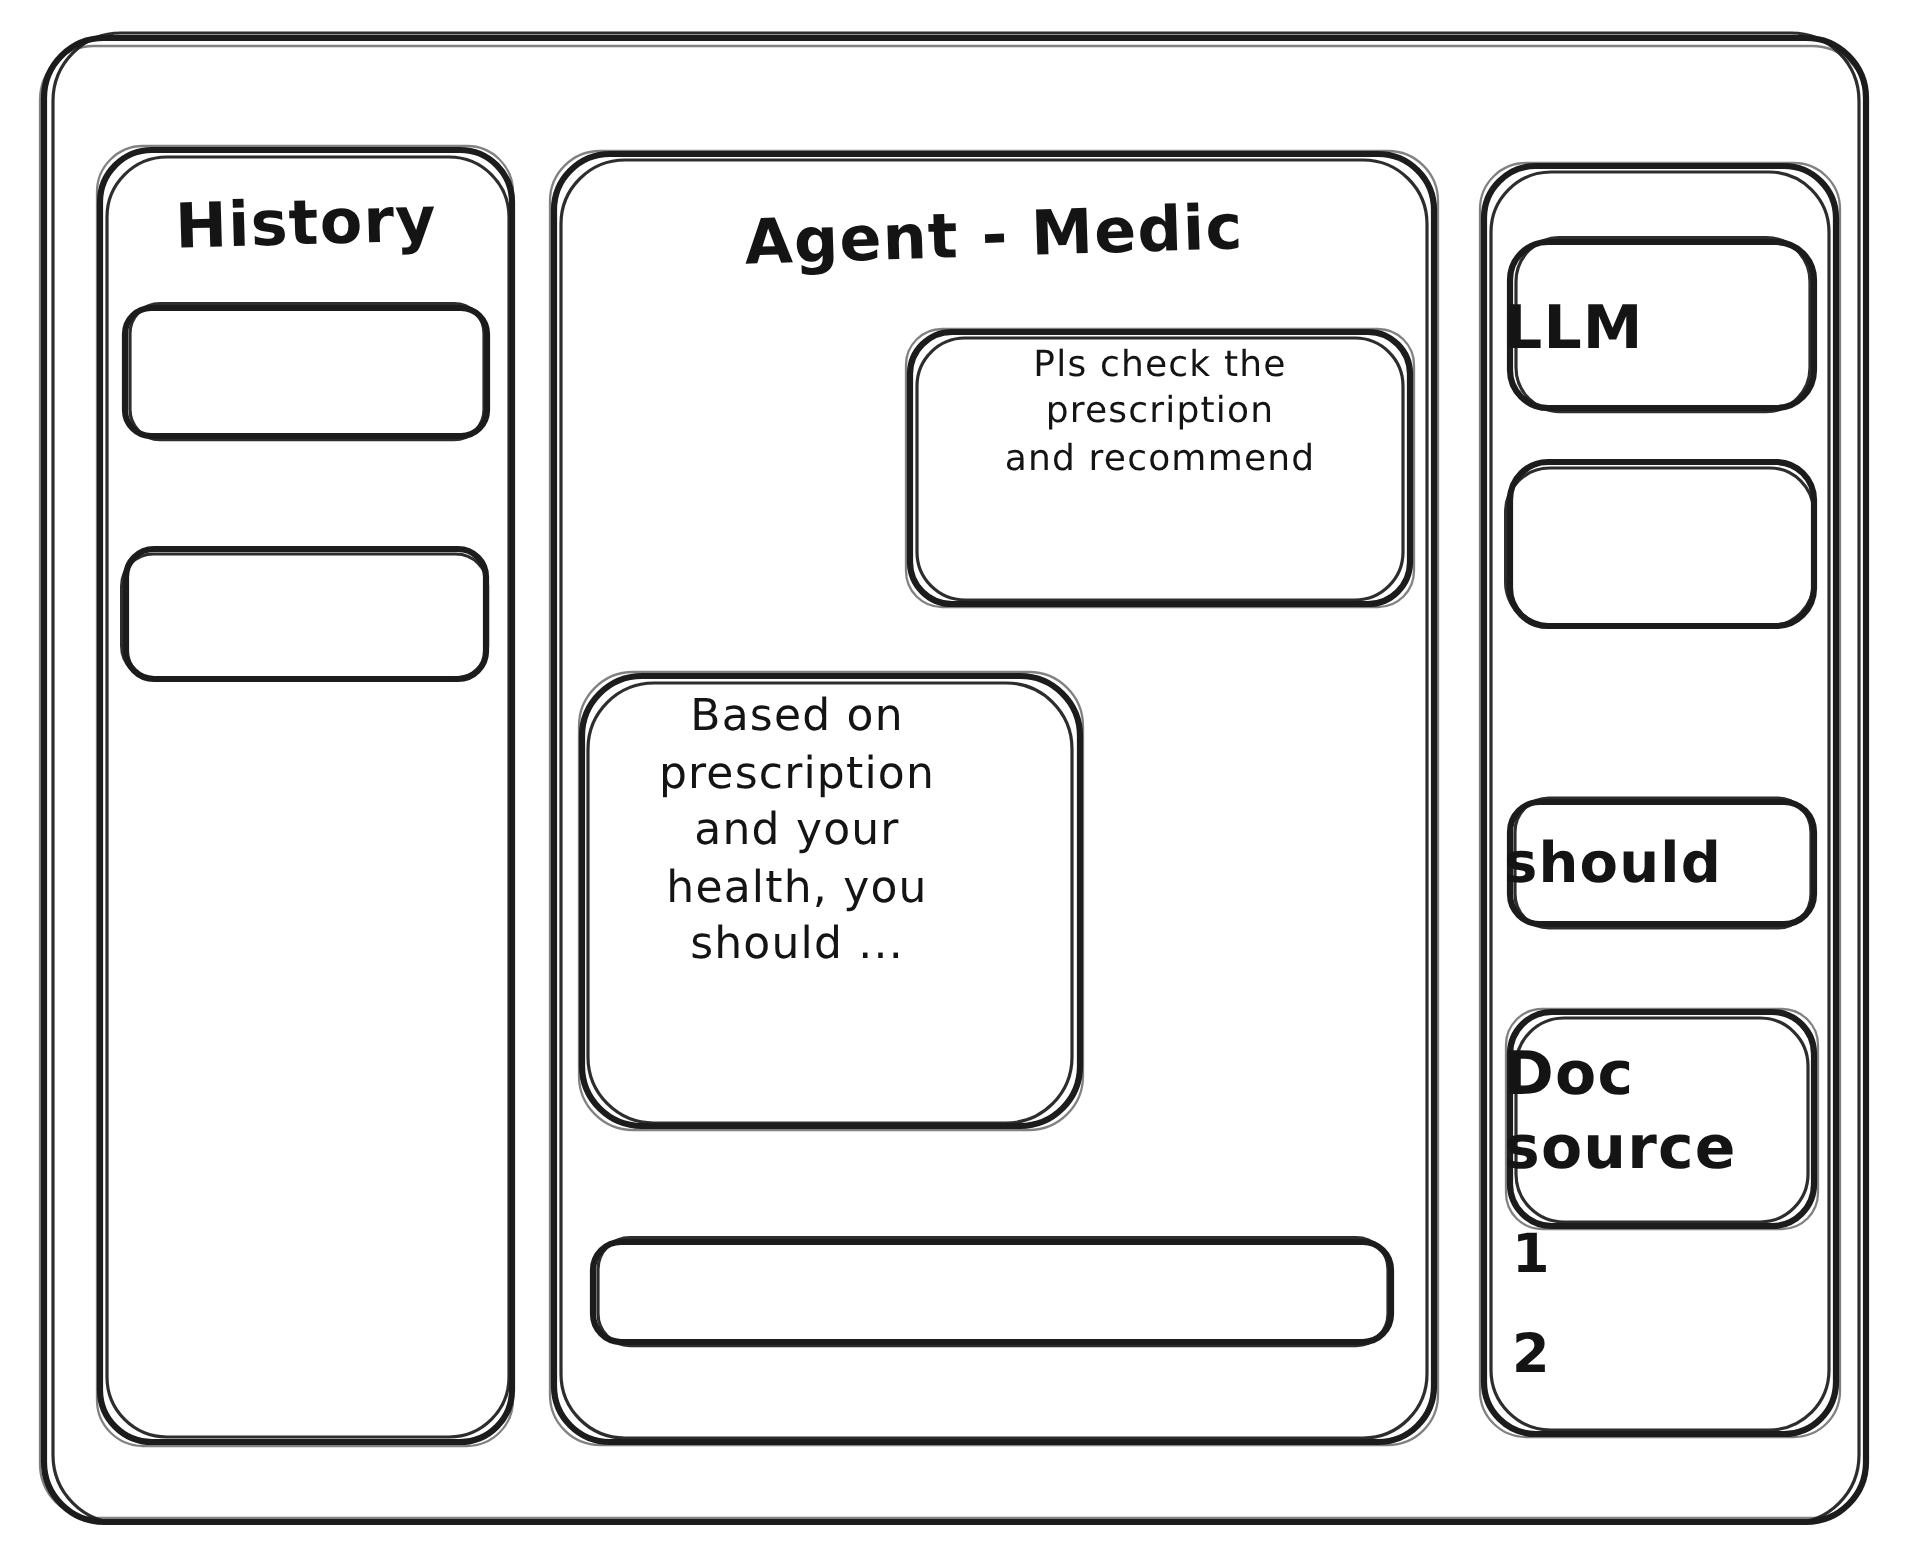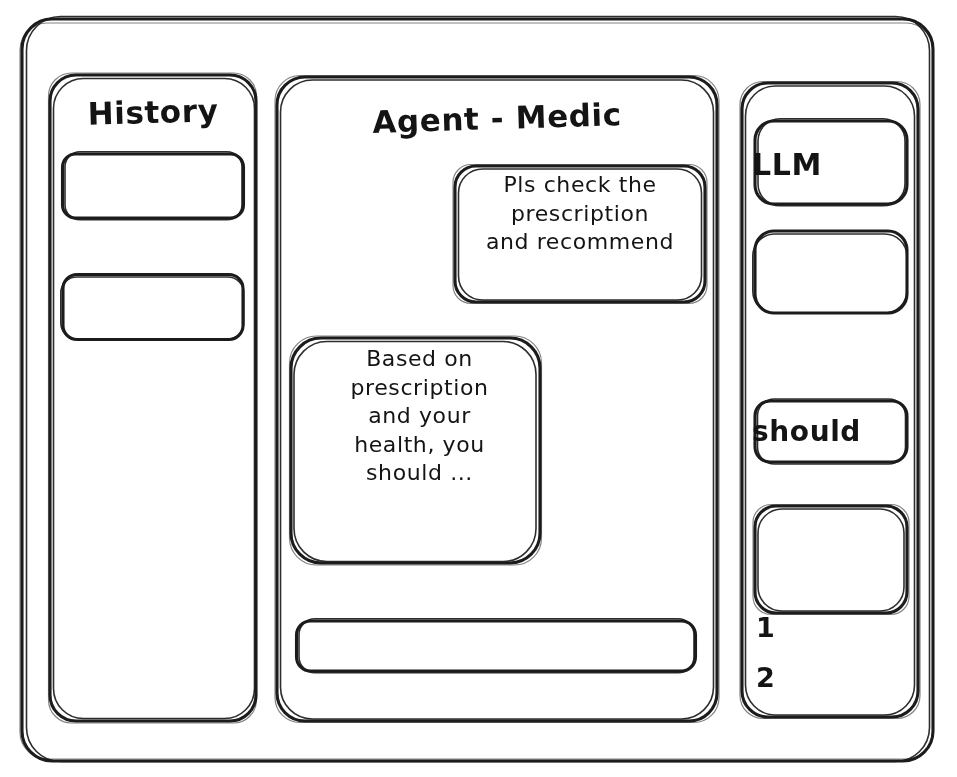--- a/index.html
+++ b/index.html
@@ -76,26 +76,26 @@
   #agent-panel { left: 274px; top: 74px; width: 446px; height: 650px; }
   #agent-title {
     left: 274px; top: 98px; width: 446px;
     font-size: 31px; font-weight: 600;
     transform: rotate(-1.8deg);
   }
 
   #user-message { left: 452px; top: 163px; width: 256px; height: 142px; }
   #user-message-text {
     left: 452px; top: 171px; width: 256px;
-    font-size: 22px;
+    font-size: 18px;
   }
 
   #agent-message { left: 288px; top: 335px; width: 255px; height: 231px; }
   #agent-message-text {
-    left: 292px; top: 345px; width: 255px;
+    left: 271px; top: 345px; width: 255px;
     font-size: 22px;
   }
 
   #composer-input { left: 294px; top: 618px; width: 404px; height: 56px; }
 
   #tools-panel { left: 739px; top: 80px; width: 182px; height: 640px; }
   .tool-btn { left: 752px; width: 158px; }
   #tool-llm   { top: 118px; height: 89px; }
   #tool-ocr   { top: 228px; height: 88px; }
   #tool-params{ top: 398px; height: 67px; }
@@ -259,17 +259,19 @@
 
   <div class="sketch tool-btn" id="tool-doc">
     <div class="ink">
       <svg viewBox="0 0 158 113" preserveAspectRatio="none">
         <rect class="s-a" x="3" y="3" width="152" height="107" rx="21" ry="21"></rect>
         <rect class="s-b" x="6" y="6" width="146" height="102" rx="24" ry="24"></rect>
         <rect class="s-c" x="1" y="1.5" width="156" height="110" rx="18" ry="18"></rect>
       </svg>
     </div>
   </div>
+  <div class="hand tool-label" id="tool-doc-label">Doc
+source</div>
 
   <div class="hand doc-entry" id="doc-entry-1">1</div>
   <div class="hand doc-entry" id="doc-entry-2">2</div>
 
 </div>
 
 </body></html>

